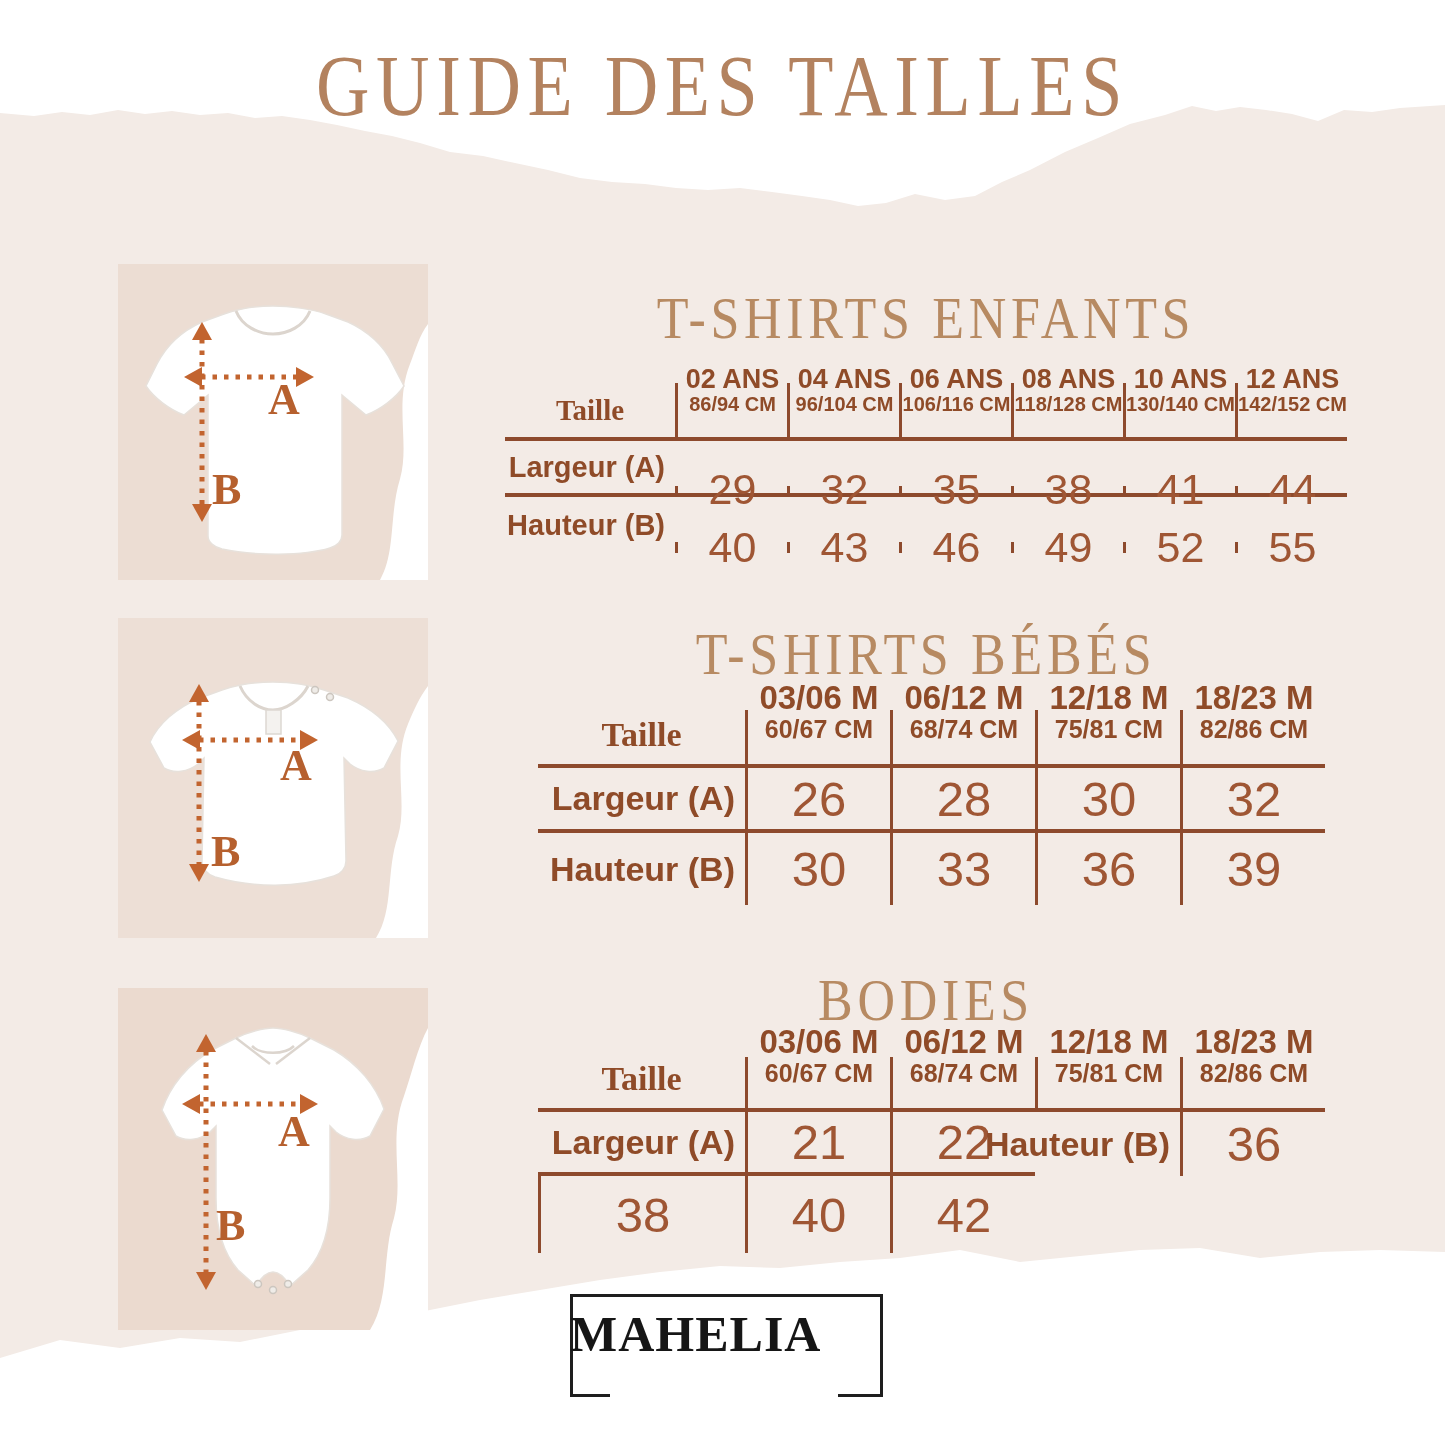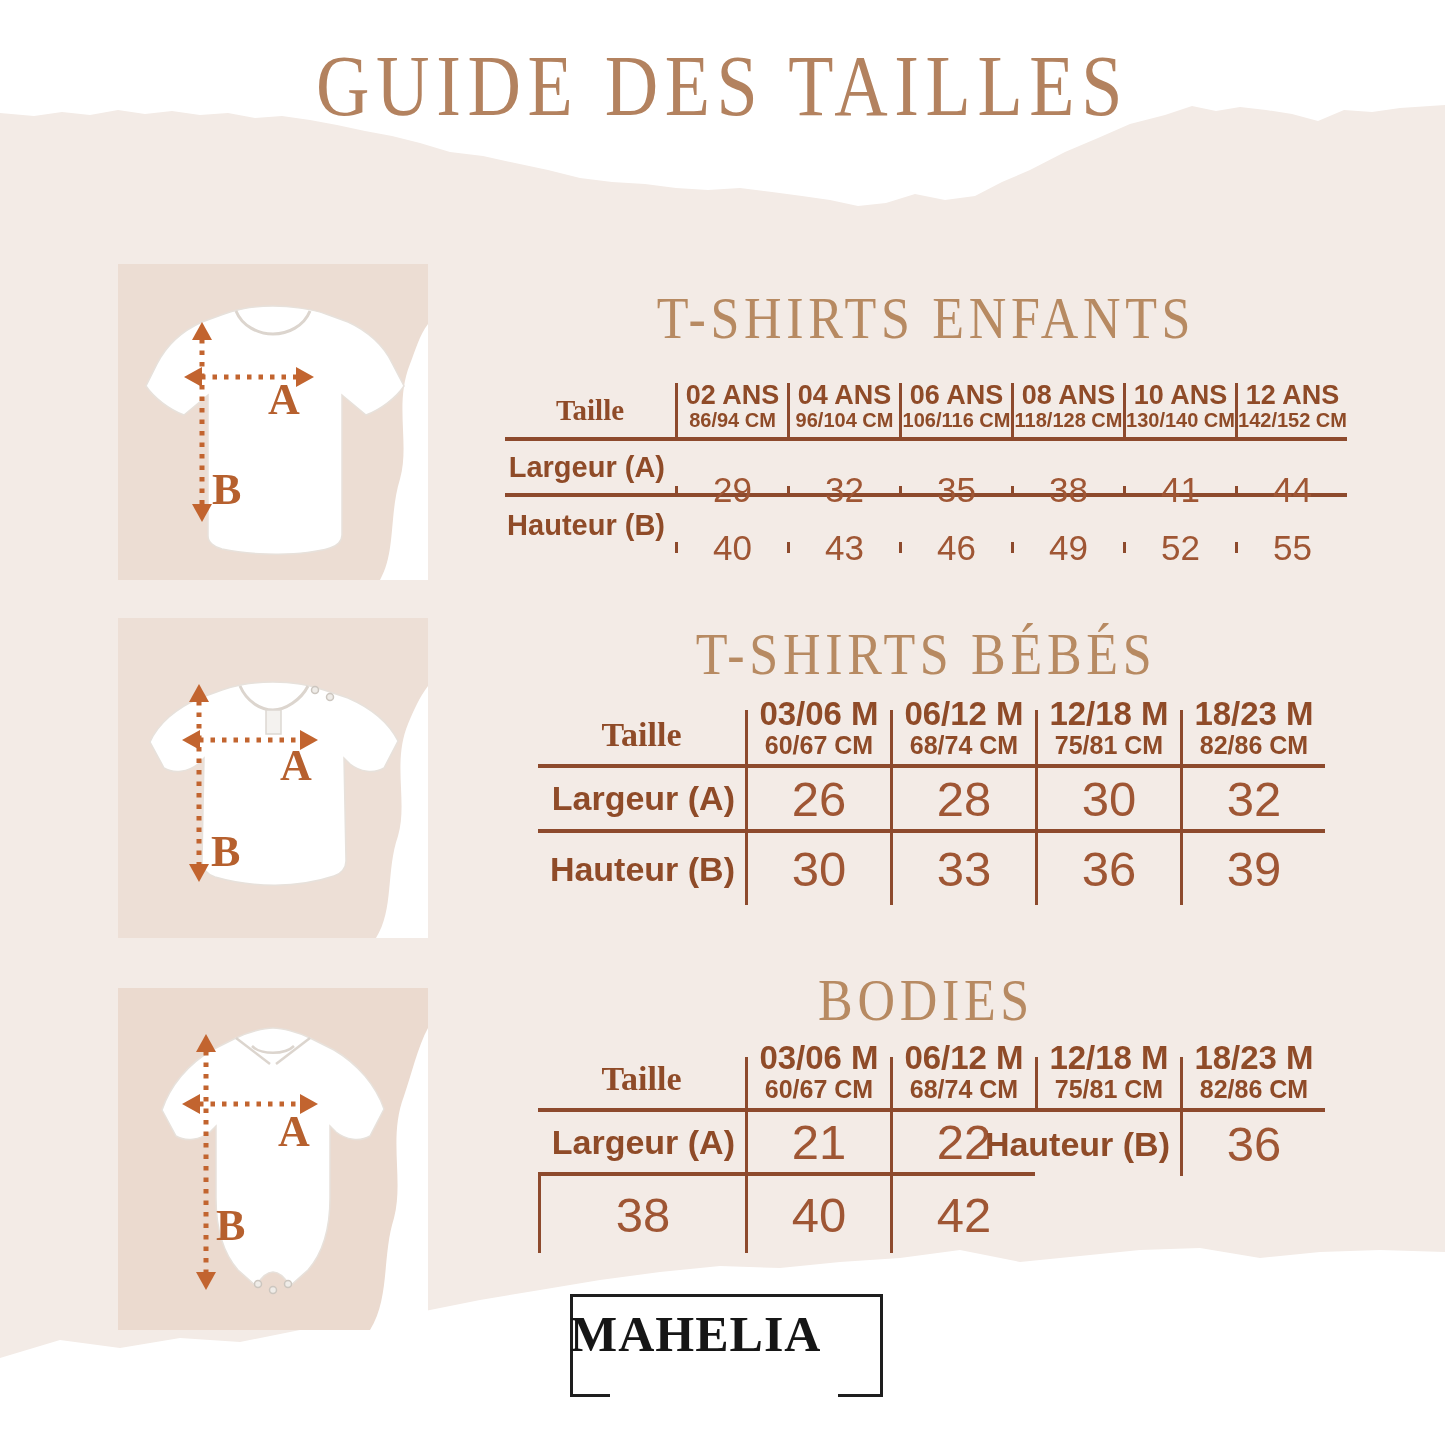--- a/index.html
+++ b/index.html
@@ -35,31 +35,31 @@
 
   
   .tbl{position:absolute;display:grid;color:#8f4b28;}
   .t1{left:505px;top:383px;grid-template-columns:170px repeat(6,112px);grid-template-rows:58px 56px 56px;}
   .t2{left:538px;top:710px;grid-template-columns:207px repeat(4,145px);grid-template-rows:58px 65px 72px;}
   .t3{left:538px;top:1057px;grid-template-columns:207px repeat(4,145px);grid-template-rows:55px 64px 77px;}
   .cell{display:flex;align-items:center;justify-content:center;border-left:3px solid #8d4a2d;min-width:0;}
   .c0{border-left:none;}
   .hb{border-bottom:4px solid #8d4a2d;}
   .rb{border-bottom:4px solid #8d4a2d;}
-  .hd{flex-direction:column;justify-content:flex-end;padding-bottom:5px;line-height:1.08;text-align:center;}
+  .hd{flex-direction:column;justify-content:flex-end;padding-bottom:21px;line-height:1.08;text-align:center;}
   .t1 .sz{font-size:27px;font-weight:700;}
   .t1 .cm{font-size:20px;font-weight:700;}
   .t2 .sz,.t3 .sz{font-size:33px;font-weight:700;margin-top:6px;}
   .t2 .cm,.t3 .cm{font-size:25px;font-weight:700;}
   .lbl{font-weight:700;justify-content:flex-end;padding-right:10px;white-space:nowrap;}
   .t1 .lbl{font-size:29px;}
   .t2 .lbl,.t3 .lbl{font-size:34px;}
   .taille{justify-content:center;align-items:flex-end;padding-bottom:10px;padding-right:0;font-family:Liberation Serif, serif;}
   .val{color:#9f5634;font-weight:400;}
-  .t1 .val{font-size:35px;margin-top:45px;}
+  .t1 .val{font-size:43px;margin-top:45px;}
   .t2 .val,.t3 .val{font-size:49px;}
 
   
   .swatch{position:absolute;left:118px;width:310px;}
   #sw1{top:264px;height:316px;background:#ecddd3;}
   #sw2{top:618px;height:320px;background:#eddfd6;}
   #sw3{top:988px;height:342px;background:#ebdacf;}
   .swatch svg{position:absolute;left:0;top:0;}
 
   

